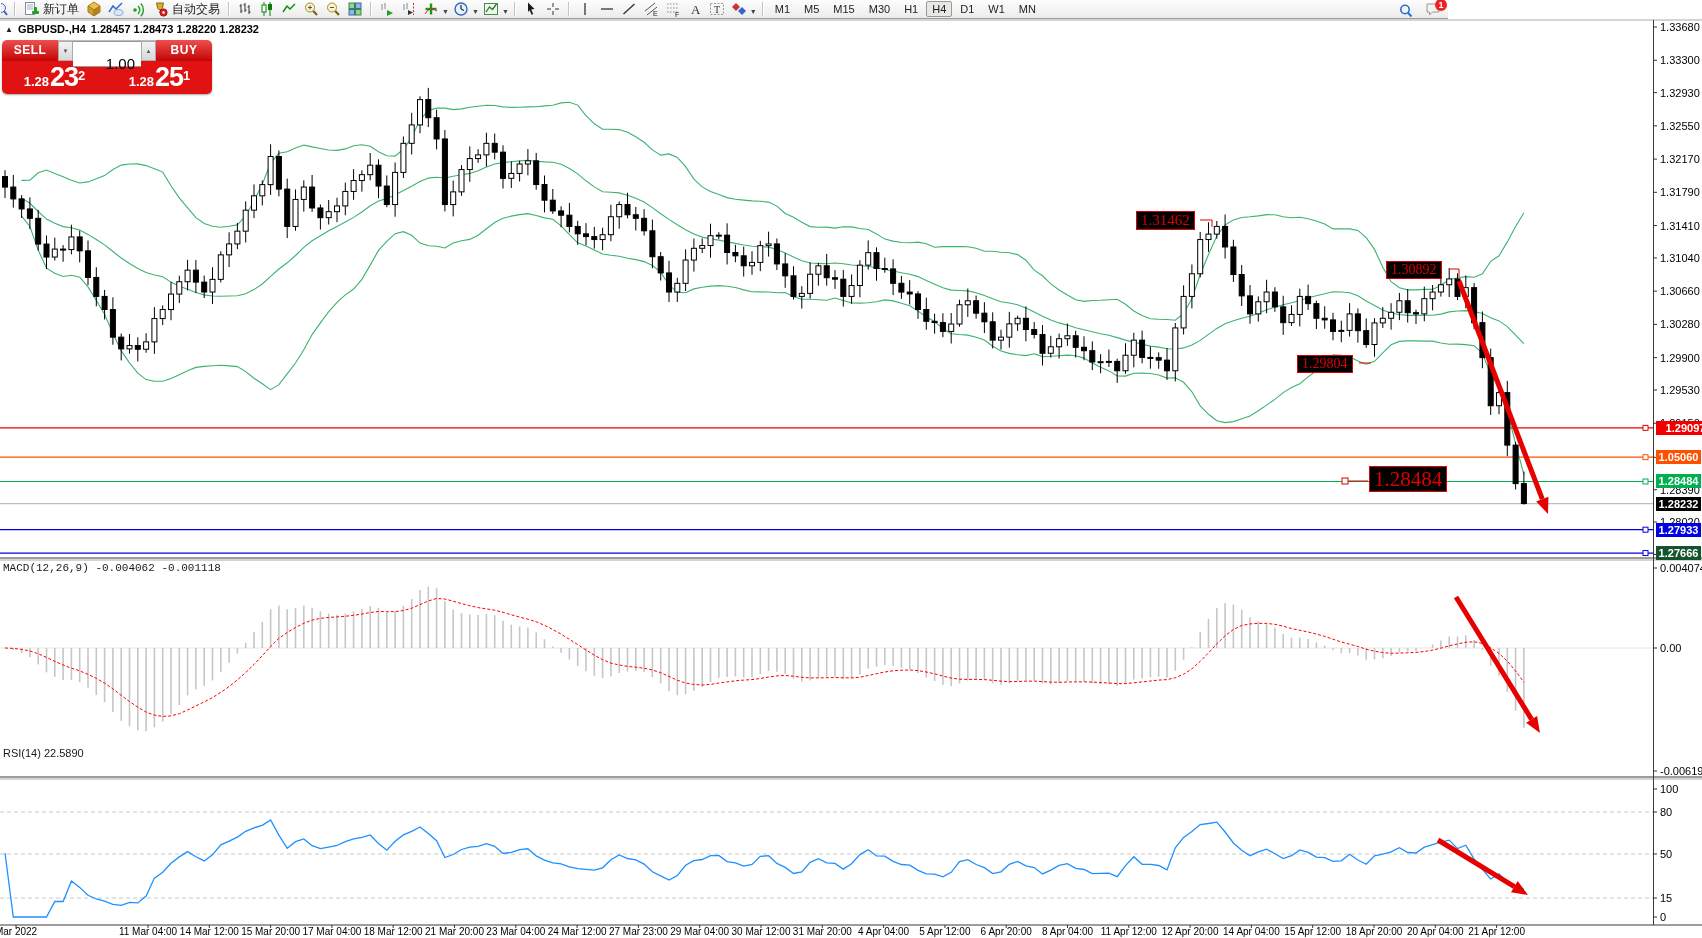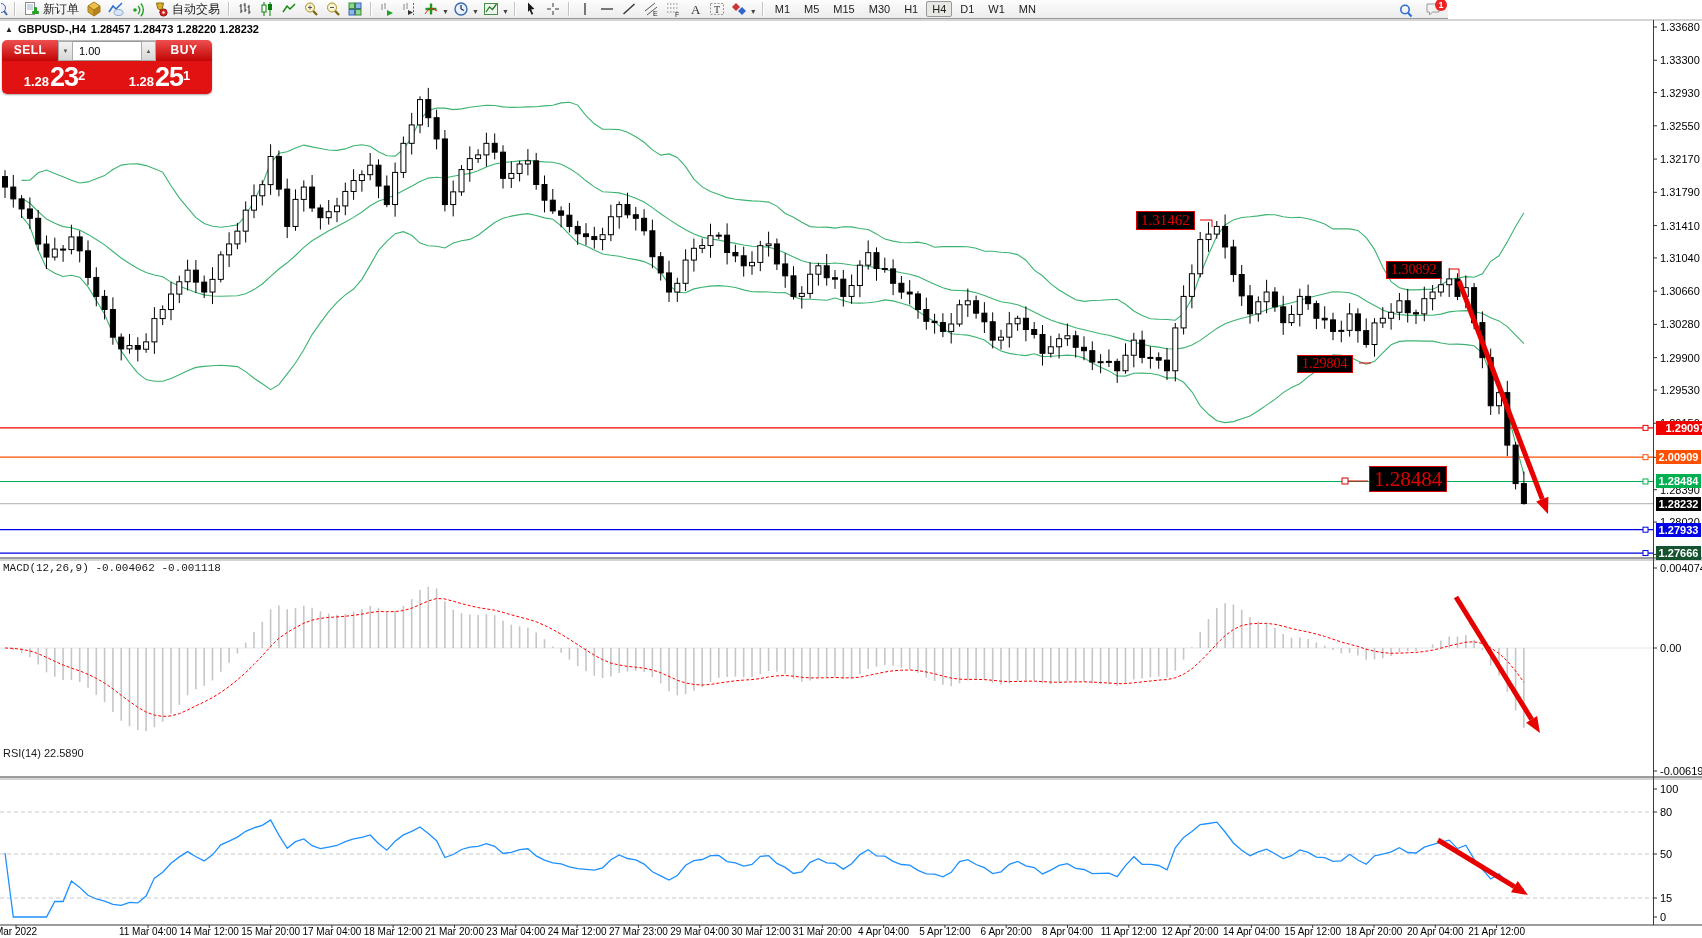--- a/index.html
+++ b/index.html
@@ -33,21 +33,21 @@
   
   .trade-panel{position:absolute;left:2px;top:40px;width:210px;z-index:10;
     border-radius:5px;box-shadow:0 1px 2px rgba(0,0,0,.35);overflow:hidden;background:#fff;}
   .tp-row1{display:flex;height:21px;align-items:stretch;background:#fff;}
   .tp-sell,.tp-buy{width:56px;background:linear-gradient(#ee4f4f,#c20505);color:#fff;font-weight:bold;
     font-size:12px;text-align:center;line-height:21px;letter-spacing:.5px;}
   .tp-vol{flex:1;display:flex;align-items:stretch;border-top:1px solid #bbb;}
   .tp-spin{width:15px;background:linear-gradient(#f2f2f2,#d7d7d7);border:1px solid #aaa;box-sizing:border-box;
     font-size:6px;color:#555;text-align:center;line-height:19px;}
   .tp-volfield{flex:1;background:#fff;border-top:1px solid #999;border-bottom:1px solid #999;
-    font-size:11px;color:#000;text-align:left;padding:0 6px;line-height:19px;}
+    font-size:15px;color:#000;text-align:right;padding:12px 6px;line-height:19px;}
   .tp-row2{display:flex;background:#e01212;height:33px;}
   .tp-price{flex:1;color:#fff;text-align:center;white-space:nowrap;padding-top:1px;}
   .tp-small{font-size:13px;font-weight:bold;margin-right:1px;}
   .tp-big{font-size:27px;font-weight:bold;letter-spacing:-1px;}
   .tp-sup{font-size:13px;font-weight:bold;vertical-align:super;}
 
   
   .pane-label{position:absolute;left:3px;z-index:6;font-size:11px;color:#1a1a1a;white-space:nowrap;}
   .macd-label{top:562px;font-family:Liberation Mono, monospace;}
   .rsi-label{top:747px;}
@@ -1010,19 +1010,19 @@
 
     <div class="pane-label macd-label">MACD(12,26,9) -0.004062 -0.001118</div>
     <div class="pane-label rsi-label">RSI(14) 22.5890</div>
 
     <div class="anno" id="anno-0" style="left: 1136px; top: 211px; font-size: 15px;">1.31462</div>
     <div class="anno" id="anno-1" style="left: 1386px; top: 261px; font-size: 14px;">1.30892</div>
     <div class="anno" id="anno-2" style="left: 1297px; top: 355px; font-size: 14px;">1.29804</div>
     <div class="anno" id="anno-3" style="left: 1369px; top: 466px; font-size: 21px;">1.28484</div>
 
     <div class="price-tag" id="tag-0" style="top: 420.875px; background: rgb(242, 0, 0); padding-left: 7px;">1.29097</div>
-    <div class="price-tag" id="tag-1" style="top: 450.177px; background: rgb(255, 79, 0);">2.00909</div>
+    <div class="price-tag" id="tag-1" style="top: 450.177px; background: rgb(255, 79, 0);">1.05060</div>
     <div class="price-tag" id="tag-2" style="top: 474.494px; background: rgb(0, 176, 80);">1.28484</div>
     <div class="price-tag" id="tag-3" style="top: 496.537px; background: rgb(0, 0, 0);">1.28232</div>
     <div class="price-tag" id="tag-4" style="top: 522.69px; background: rgb(0, 0, 230);">1.27933</div>
     <div class="price-tag" id="tag-5" style="top: 546.045px; background: #14532d;">1.27666</div>
   </div>
 </div>
 
 </body></html>

